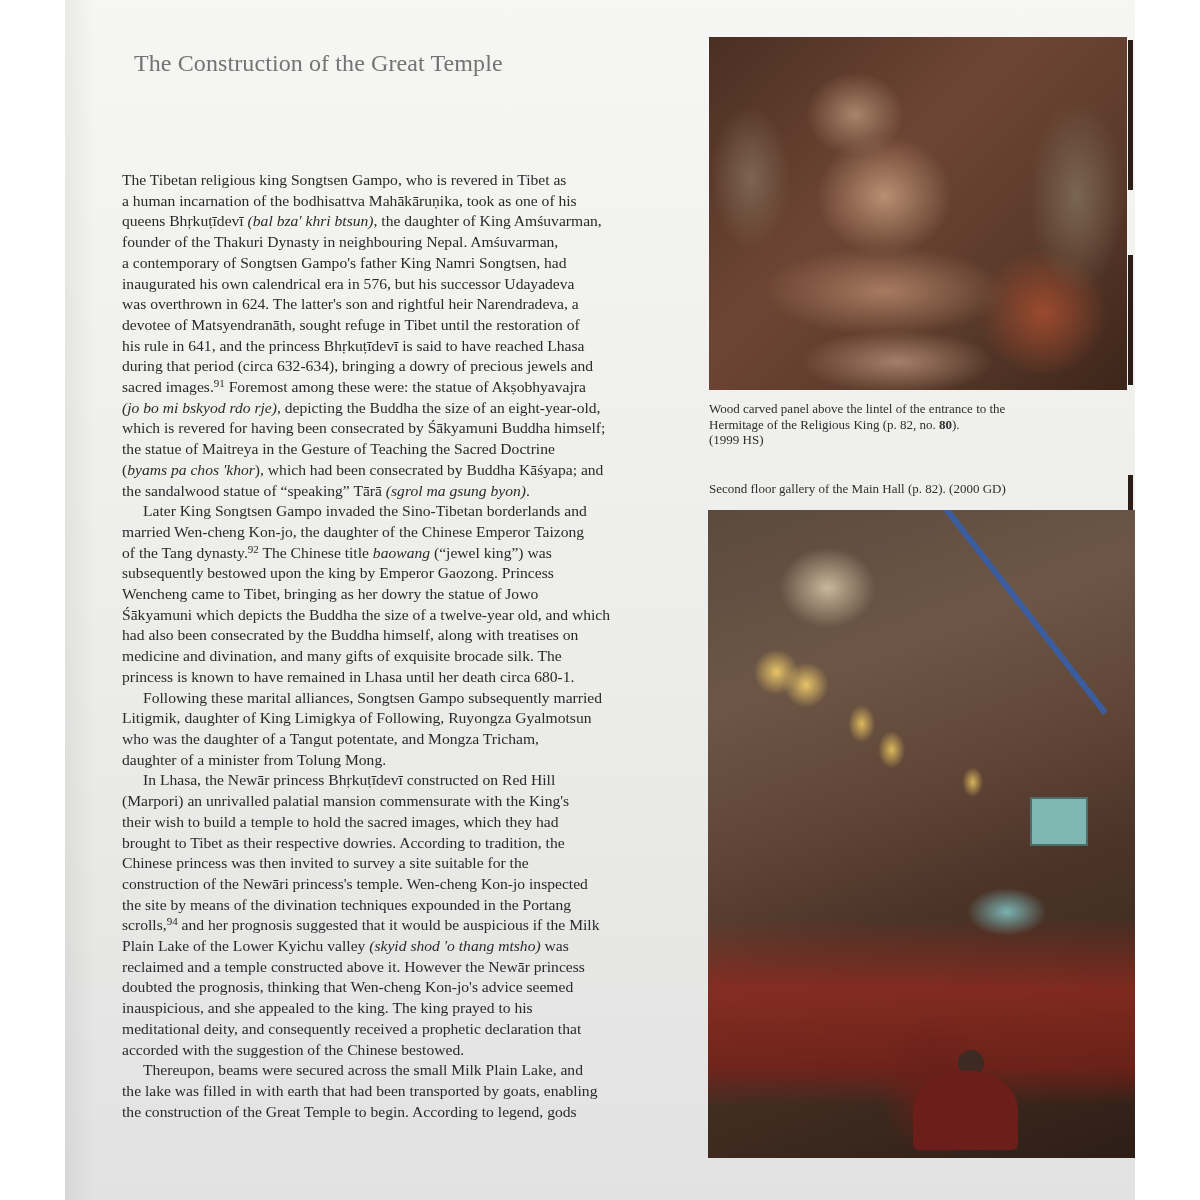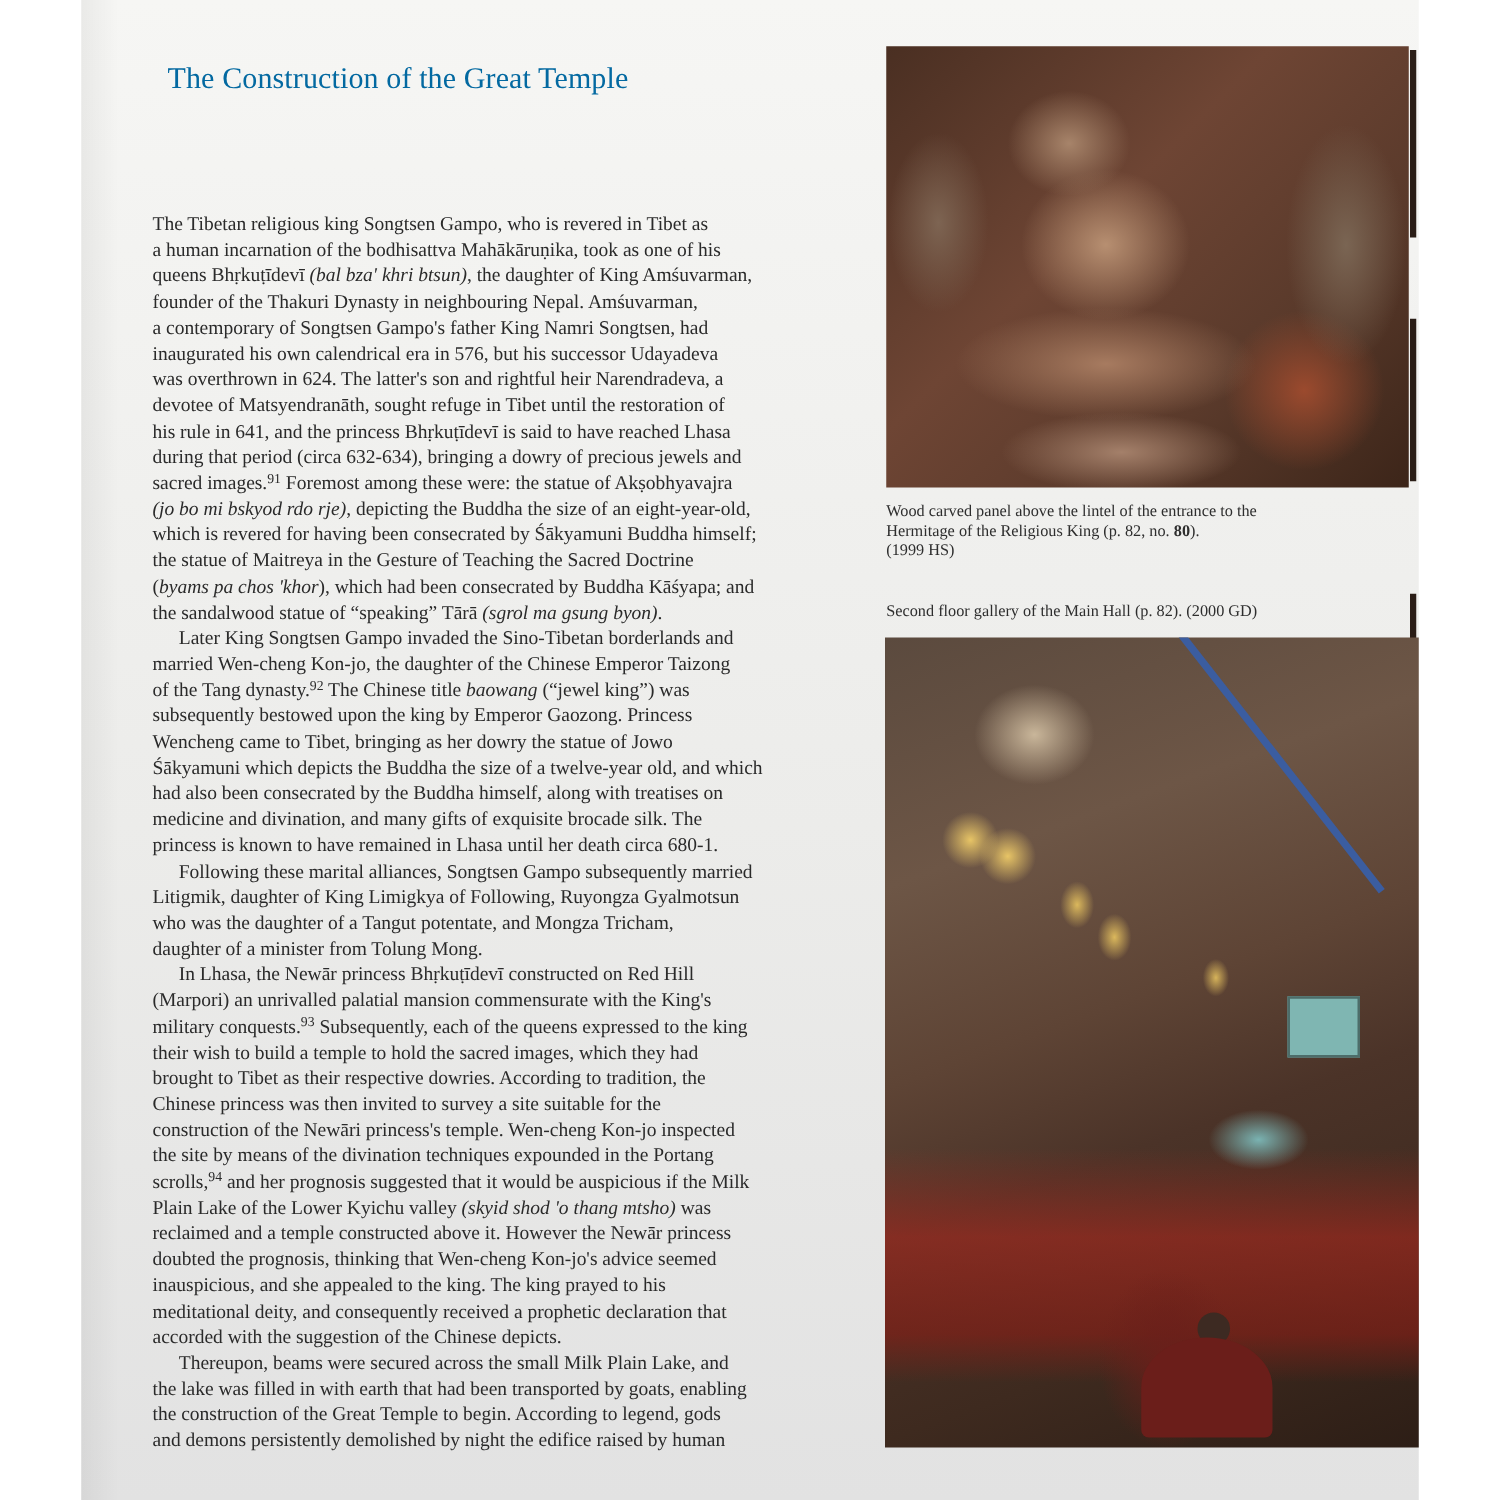--- a/index.html
+++ b/index.html
@@ -14,21 +14,21 @@
   }
   .page-shade {
     position: absolute; left: 65px; top: 0; width: 30px; height: 1200px;
     background: linear-gradient(90deg, rgba(0,0,0,0.05), rgba(0,0,0,0));
   }
   .book-edge {
     position: absolute; left: 1128px; width: 5px; background: #2a1d16;
   }
   .title {
     position: absolute; left: 134px; top: 50px;
-    font-size: 24px; color: #0369a1; letter-spacing: 0.1px; margin: 0; font-weight: normal;
+    font-size: 24px; color: #737373; letter-spacing: 0.1px; margin: 0; font-weight: normal;
   }
   .body-text {
     position: absolute; left: 122px; top: 170px; width: 556px;
     font-size: 15.6px; line-height: 20.7px; color: #2a2a2a;
   }
   .body-text p { margin: 0; text-align: left; }
   .line { display: block; white-space: nowrap; }
   .line i { font-style: italic; }
   sup { font-size: 11px; line-height: 0; vertical-align: 5px; }
 
@@ -126,39 +126,37 @@
     </p>
     <p>
       <span class="line" style="padding-left: 21px;">Following these marital alliances, Songtsen Gampo subsequently married</span>
       <span class="line">Litigmik, daughter of King Limigkya of Following, Ruyongza Gyalmotsun</span>
       <span class="line">who was the daughter of a Tangut potentate, and Mongza Tricham,</span>
       <span class="line">daughter of a minister from Tolung Mong.</span>
     </p>
     <p>
       <span class="line" style="padding-left: 21px;">In Lhasa, the Newār princess Bhṛkuṭīdevī constructed on Red Hill</span>
       <span class="line">(Marpori) an unrivalled palatial mansion commensurate with the King's</span>
-      <span class="line">military conquests.<sup>93</sup> Subsequently, each of the queens expressed to the king</span>
       <span class="line">their wish to build a temple to hold the sacred images, which they had</span>
       <span class="line">brought to Tibet as their respective dowries. According to tradition, the</span>
       <span class="line">Chinese princess was then invited to survey a site suitable for the</span>
       <span class="line">construction of the Newāri princess's temple. Wen-cheng Kon-jo inspected</span>
       <span class="line">the site by means of the divination techniques expounded in the Portang</span>
       <span class="line">scrolls,<sup>94</sup> and her prognosis suggested that it would be auspicious if the Milk</span>
       <span class="line">Plain Lake of the Lower Kyichu valley <i>(skyid shod 'o thang mtsho)</i> was</span>
       <span class="line">reclaimed and a temple constructed above it. However the Newār princess</span>
       <span class="line">doubted the prognosis, thinking that Wen-cheng Kon-jo's advice seemed</span>
       <span class="line">inauspicious, and she appealed to the king. The king prayed to his</span>
       <span class="line">meditational deity, and consequently received a prophetic declaration that</span>
-      <span class="line">accorded with the suggestion of the Chinese depicts.</span>
+      <span class="line">accorded with the suggestion of the Chinese bestowed.</span>
     </p>
     <p>
       <span class="line" style="padding-left: 21px;">Thereupon, beams were secured across the small Milk Plain Lake, and</span>
       <span class="line">the lake was filled in with earth that had been transported by goats, enabling</span>
       <span class="line">the construction of the Great Temple to begin. According to legend, gods</span>
-      <span class="line">and demons persistently demolished by night the edifice raised by human</span>
     </p>
   </div>
 
 <div class="photo photo-top"></div>
 <p class="caption caption-1"><span>Wood carved panel above the lintel of the entrance to the Hermitage of the Religious King (p. 82, no. </span><b>80</b><span>).</span><br><span>(1999 HS)</span></p>
 
 <p class="caption caption-2">Second floor gallery of the Main Hall (p. 82). (2000 GD)</p>
 
 <div class="photo photo-bottom">
   <div class="beam"></div>

